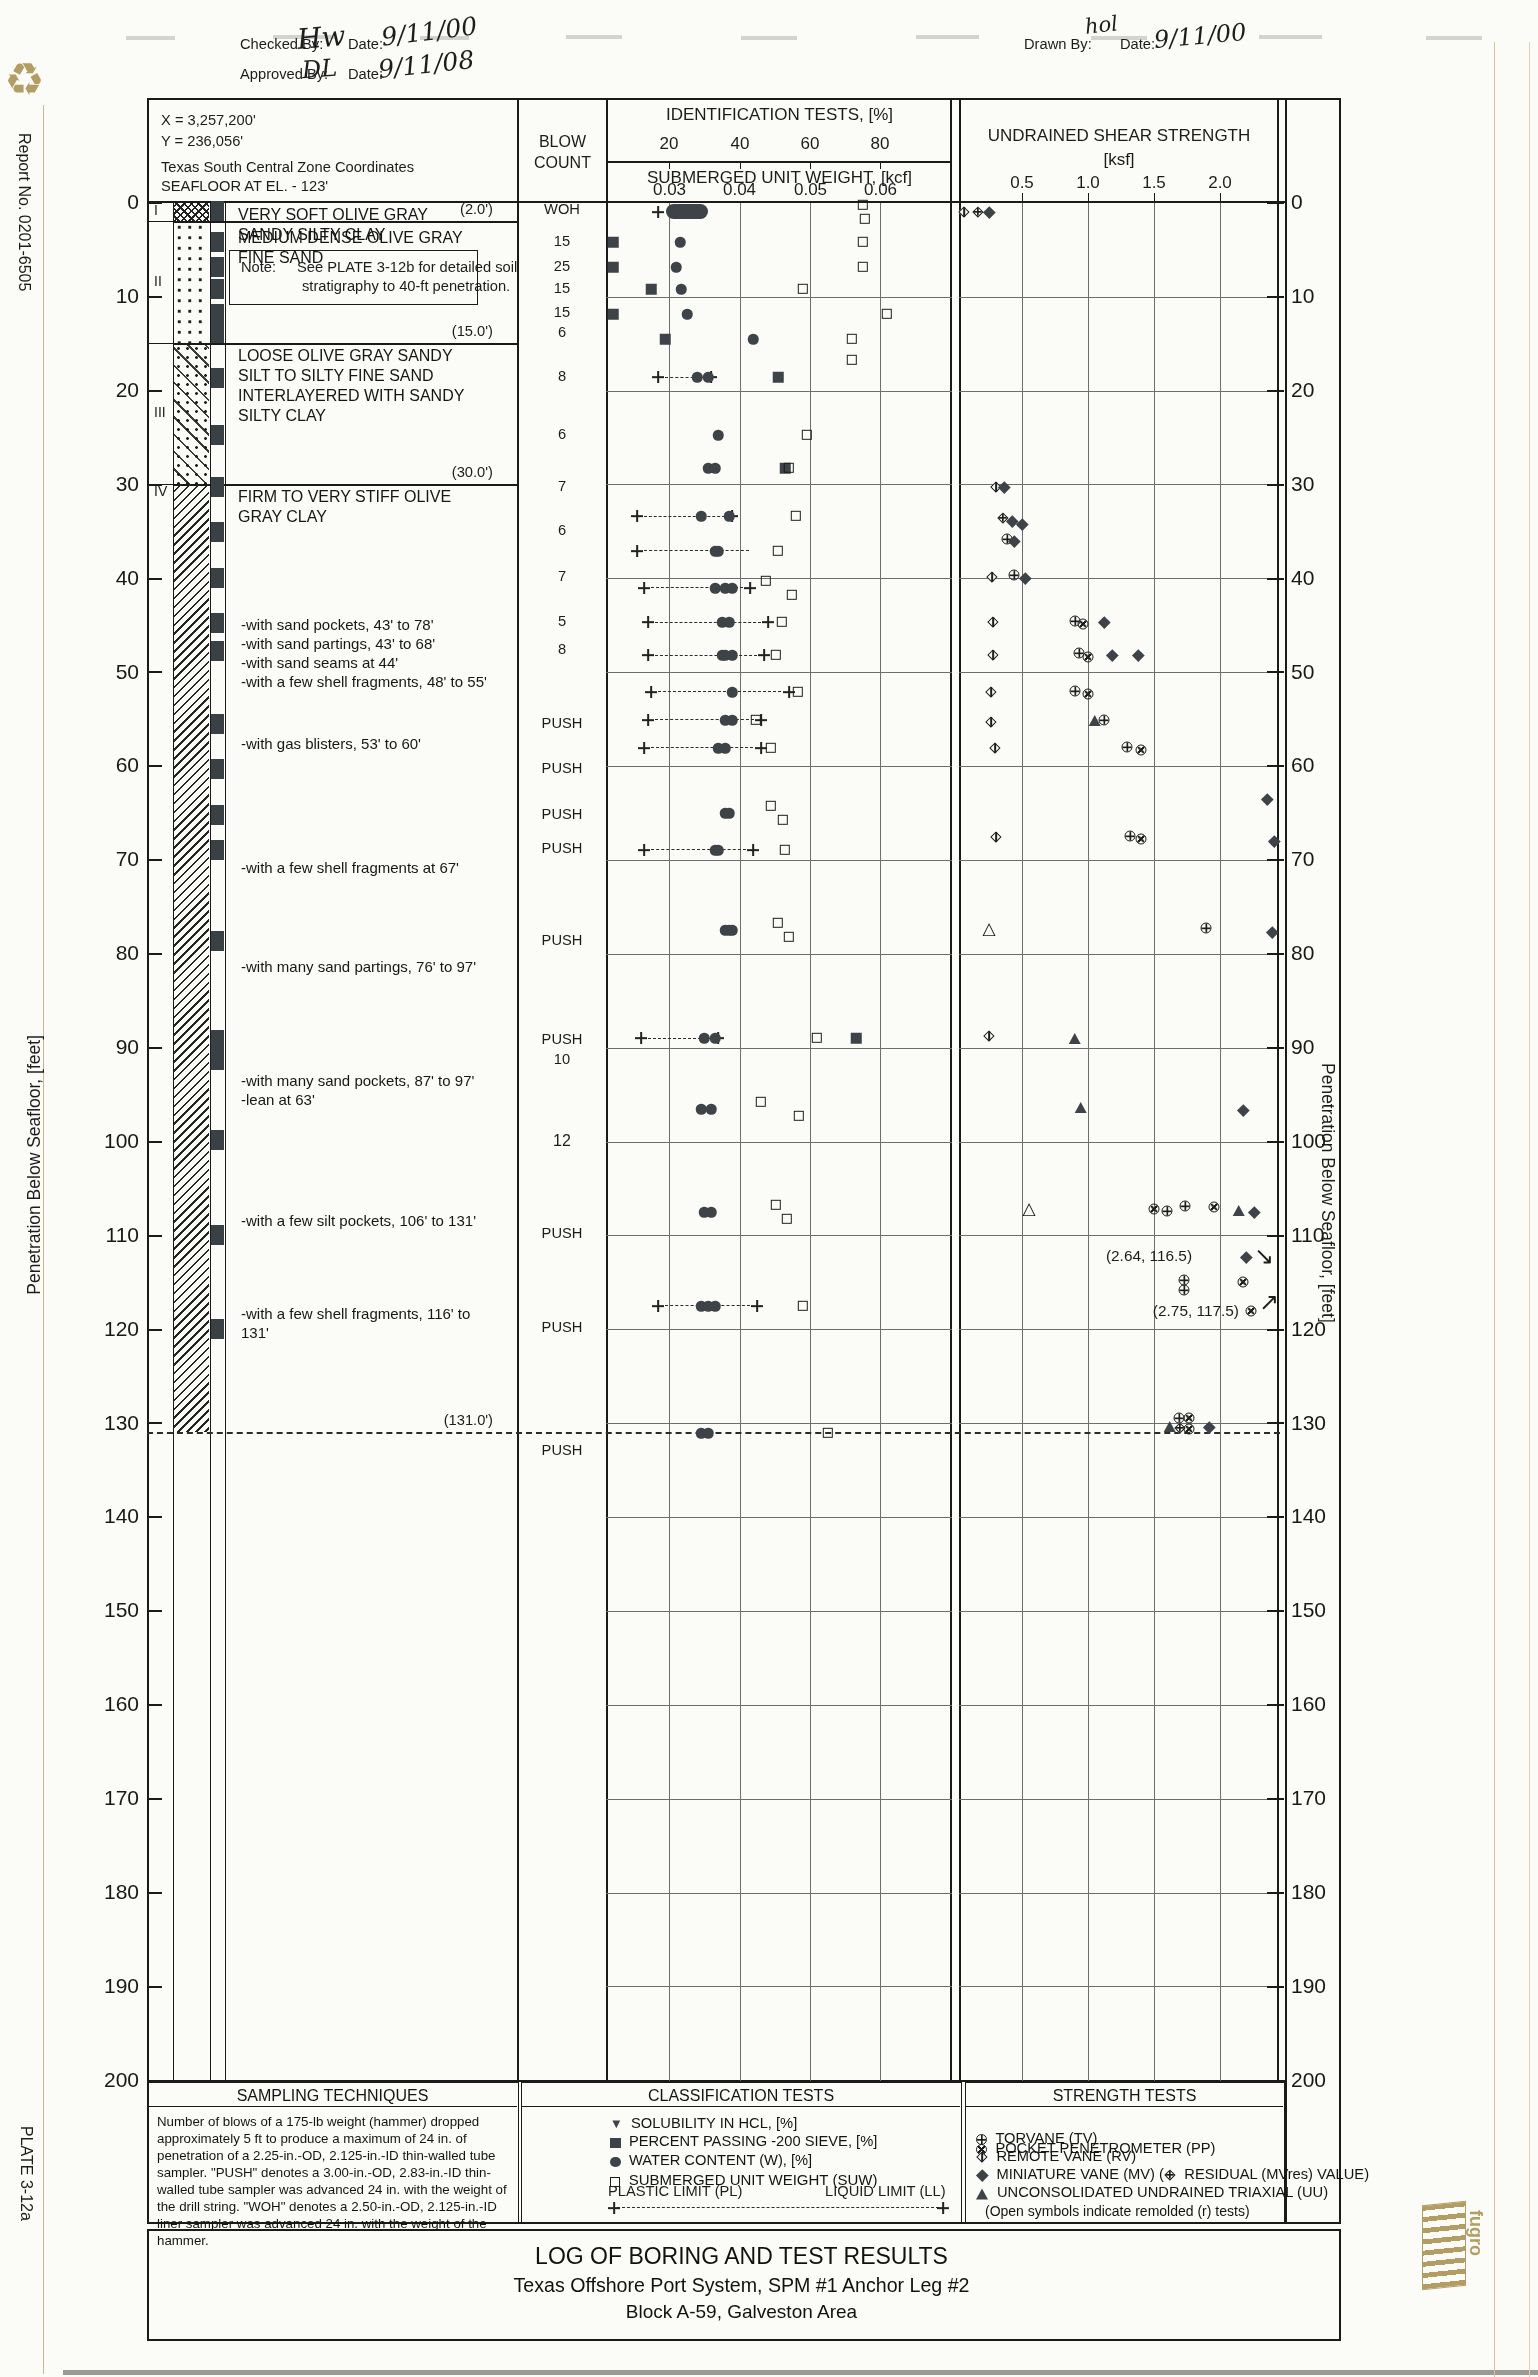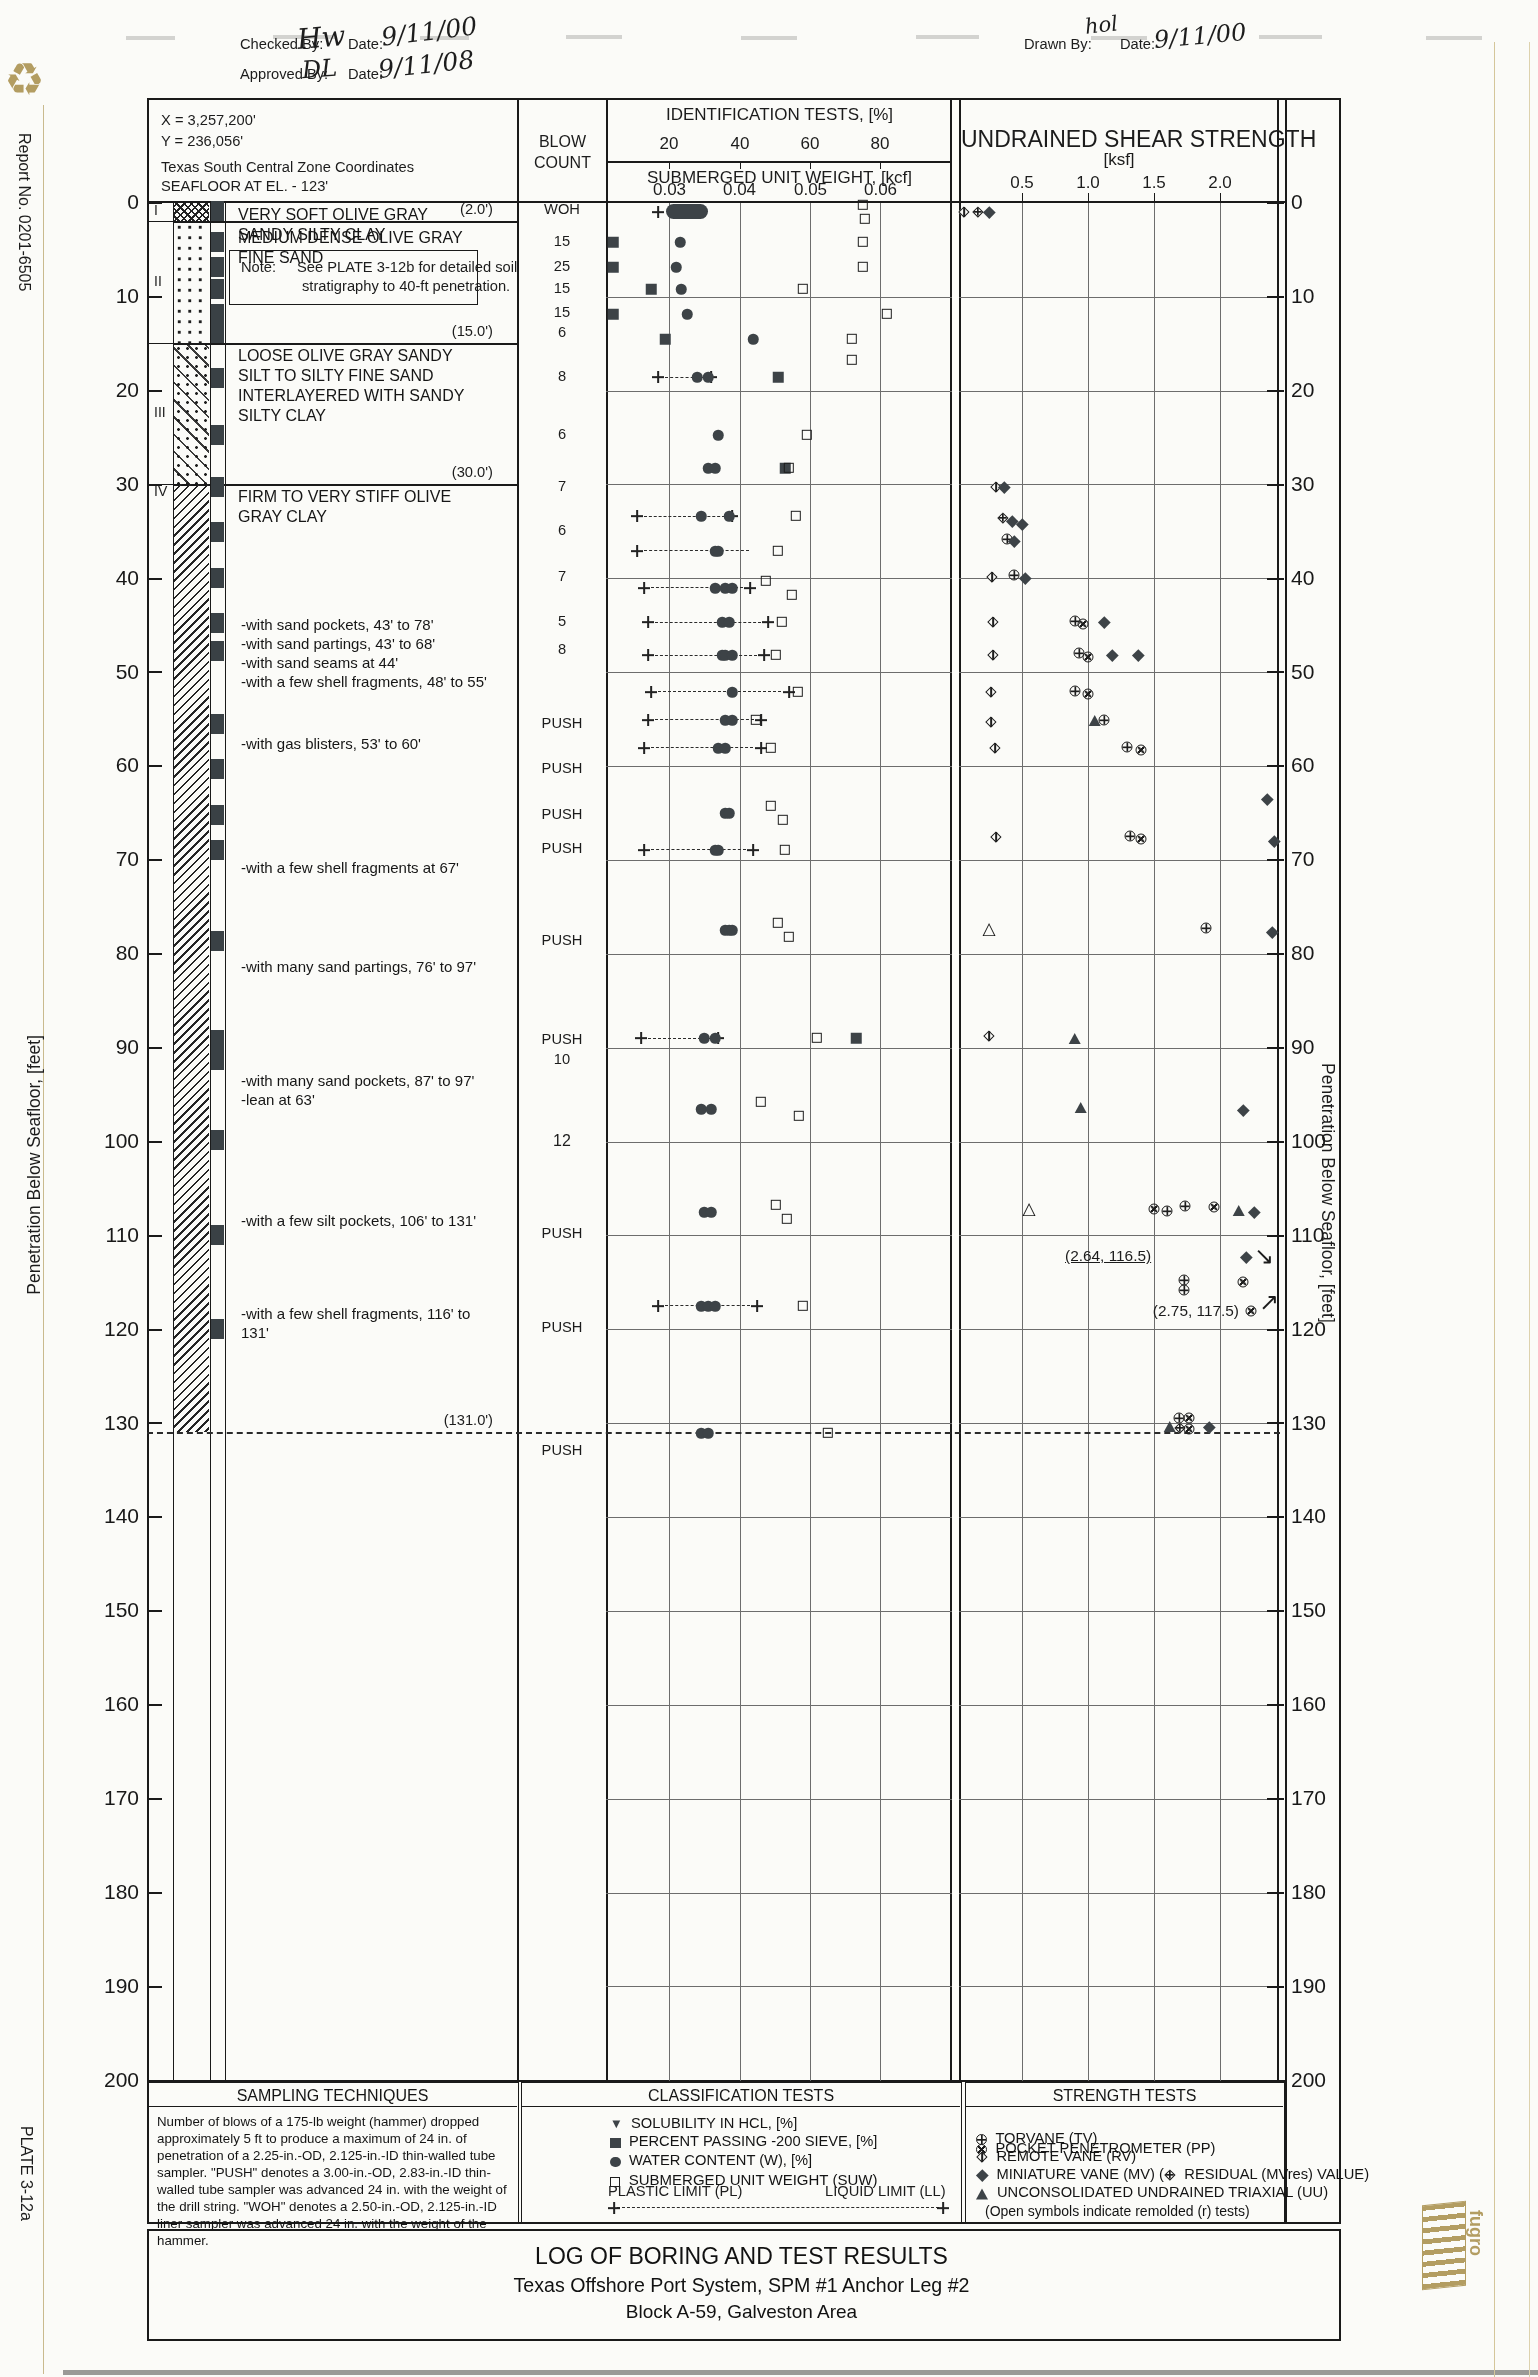--- a/index.html
+++ b/index.html
@@ -115,21 +115,21 @@
   <div class="lbl" style="left:161px;top:159px;">Texas South Central Zone Coordinates</div>
   <div class="lbl" style="left:161px;top:178px;">SEAFLOOR AT EL. - 123'</div>
 
   <div class="lbl ctr" style="left:521px;top:133px;width:83px;font-size:16px;">BLOW</div>
   <div class="lbl ctr" style="left:521px;top:154px;width:83px;font-size:16px;">COUNT</div>
 
   <div class="lbl ctr" style="left:608px;top:105px;width:343px;font-size:17px;">IDENTIFICATION TESTS, [%]</div>
   <div class="ln" style="left:606px;top:161px;width:346px;height:1.7px;"></div>
   <div class="lbl ctr" style="left:608px;top:168px;width:343px;font-size:17px;">SUBMERGED UNIT WEIGHT, [kcf]</div>
 
-  <div class="lbl ctr" style="left:961px;top:126px;width:316px;font-size:23px;">UNDRAINED SHEAR STRENGTH</div>
+  <div class="lbl ctr" style="left:961px;top:126px;width:316px;font-size:17px;">UNDRAINED SHEAR STRENGTH</div>
   <div class="lbl ctr" style="left:961px;top:150px;width:316px;font-size:17px;">[ksf]</div>
 
   <div class="box" style="left:229px;top:250px;width:249px;height:55px;border-width:1.7px;background:#fbfbf8;"></div>
   <div class="lbl" style="left:241px;top:259px;font-size:14.7px;">Note:</div>
   <div class="lbl" style="left:297px;top:259px;font-size:14.7px;">See PLATE 3-12b for detailed soil</div>
   <div class="lbl" style="left:302px;top:278px;font-size:14.7px;">stratigraphy to 40-ft penetration.</div>
 
   <div class="box" style="left:147px;top:2082px;width:372px;height:142px;border-width:1.7px;"></div>
   <div class="legendTitle" style="left:148px;top:2087px;width:369px;">SAMPLING TECHNIQUES</div>
   <div class="ln" style="left:148px;top:2106px;width:369px;height:1.4px;"></div>
@@ -578,21 +578,21 @@
     <div class="sy c-o tv" style="left: 1184px; top: 1280px;"></div>
     <div class="sy c-o tv" style="left: 1184px; top: 1290px;"></div>
     <div class="sy c-o pp" style="left: 1243px; top: 1282px;"></div>
     <div class="sy tri-f" style="left: 1170px; top: 1426px;"></div>
     <div class="sy c-o tv" style="left: 1179px; top: 1418px;"></div>
     <div class="sy mvres" style="left: 1180px; top: 1428px;"></div>
     <div class="sy c-o pp" style="left: 1189px; top: 1418px;"></div>
     <div class="sy c-o pp" style="left: 1189px; top: 1429px;"></div>
     <div class="sy d-f" style="left: 1209px; top: 1427px;"></div>
     <div class="sy d-f" style="left: 1246px; top: 1257px;"></div>
-    <div class="lbl" style="left: 1065px; top: 1247px; width: 168px; text-align: left; font-size: 15.4px; text-decoration: underline;">(2.64, 116.5)</div>
+    <div class="lbl" style="left: 1065px; top: 1247px; width: 168px; text-align: center; font-size: 15.4px;">(2.64, 116.5)</div>
     <div class="abs" style="left: 1254px; top: 1242px; font-size: 24px; color: rgb(28, 28, 28);">↘</div>
     <div class="sy c-o pp" style="left: 1251px; top: 1311px;"></div>
     <div class="lbl" style="left: 1071px; top: 1302px; width: 168px; text-align: right; font-size: 15.4px;">(2.75, 117.5)</div>
     <div class="abs" style="left: 1259px; top: 1288px; font-size: 24px; color: rgb(28, 28, 28);">↗</div>
     <div class="abs" style="left: 610px; top: 2115px; font-size: 14.7px; white-space: nowrap; color: rgb(20, 20, 20);"><span class="sy inl sol"></span><span>SOLUBILITY IN HCL, [%]</span></div>
     <div class="abs" style="left: 610px; top: 2133px; font-size: 14.7px; white-space: nowrap; color: rgb(20, 20, 20);"><span class="sy inl sq-f"></span><span>PERCENT PASSING -200 SIEVE, [%]</span></div>
     <div class="abs" style="left: 610px; top: 2152px; font-size: 14.7px; white-space: nowrap; color: rgb(20, 20, 20);"><span class="sy inl c-f"></span><span>WATER CONTENT (W), [%]</span></div>
     <div class="abs" style="left: 610px; top: 2171px; font-size: 15px; white-space: nowrap; color: rgb(20, 20, 20);"><span class="sy inl sq-o"></span><span>SUBMERGED UNIT WEIGHT (SUW)</span></div>
     <div class="abs" style="left: 976px; top: 2112px; font-size: 14.7px; white-space: nowrap; color: rgb(20, 20, 20); margin-top: 28px;"><span class="sy inl c-o pp"></span><span>POCKET PENETROMETER (PP)</span></div>
     <div class="abs" style="left: 976px; top: 2130px; font-size: 14.7px; white-space: nowrap; color: rgb(20, 20, 20);"><span class="sy inl c-o tv"></span><span>TORVANE (TV)</span></div>

